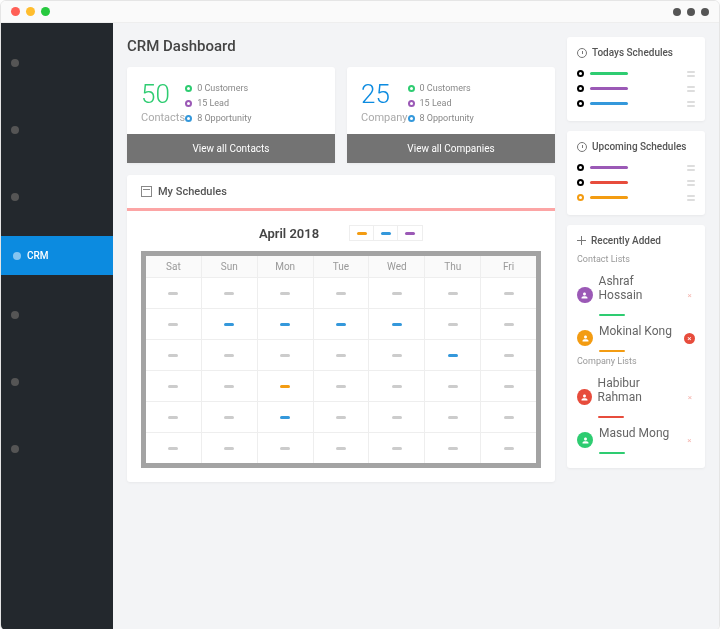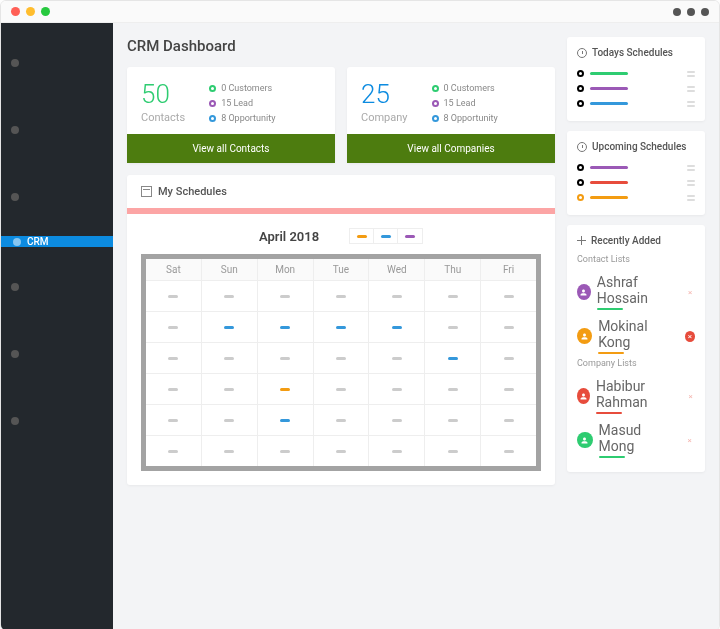--- a/index.html
+++ b/index.html
@@ -17,48 +17,48 @@
 .wp-icon{width:12px;height:12px;border:1px solid #ccc;border-radius:50%;display:inline-block}
 .eye-icon{width:12px;height:12px;border:1px solid #ccc;border-radius:50%;display:inline-block;margin-left:4px}
 
 .sidebar{width:112px;background:#23282d;color:#9ea3a8;font-size:10px;padding-top:0}
 .sb-group{padding:6px 0}
 .sb-ph{display:flex;align-items:center;gap:6px;padding:5px 10px}
 .sb-ph .c{width:8px;height:8px;border-radius:50%;background:#555}
 .sb-ph .l{height:3px;border-radius:2px;background:#555;flex:0 0 22px}
 .sb-ph .l2{height:3px;border-radius:2px;background:#555;flex:0 0 32px}
 .sb-ph .col{display:flex;flex-direction:column;gap:3px}
-.sb-item{padding:0 12px;cursor:pointer}
+.sb-item{padding:14px 12px;cursor:pointer}
 .sb-item.active{background:#0c8be0;color:#fff;font-weight:500;display:flex;align-items:center;gap:6px}
 .sb-item.active::before{content:"";width:8px;height:8px;border-radius:50%;background:rgba(255,255,255,0.5)}
 .sb-sub{background:#32373c;padding:4px 0}
 .sb-sub .itm{padding:6px 12px;font-size:9px;cursor:pointer}
 .sb-sub .itm.on{color:#fff}
 
 .main{flex:1;display:flex;flex-direction:column;overflow:hidden}
 .content{flex:1;padding:14px 14px 0;display:flex;gap:12px;overflow:hidden}
 .left-col{flex:1;min-width:0}
 .right-col{width:138px;display:flex;flex-direction:column;gap:10px}
 
 h1{font-size:15px;font-weight:500;color:#444;margin-bottom:12px}
 
 .stats-row{display:flex;gap:12px;margin-bottom:12px}
 .stat-card{flex:1;background:#fff;border-radius:3px;box-shadow:0 1px 3px rgba(0,0,0,0.05)}
-.stat-body{padding:14px 14px 10px;display:flex;gap:24px;align-items:flex-start}
+.stat-body{padding:14px 14px 10px;display:flex;gap:0;align-items:flex-start}
 .stat-num{font-size:26px;font-weight:300;color:#2ecc71;line-height:1}
 .stat-num.blue{color:#0c8be0}
 .stat-label{font-size:11px;color:#aaa;margin-top:4px}
 .stat-meta{font-size:9px;color:#888;display:flex;flex-direction:column;gap:5px;padding-top:2px}
 .stat-meta div{display:flex;align-items:center;gap:5px}
 .bullet{width:7px;height:7px;border-radius:50%;border:2px solid}
 .bullet.g{border-color:#2ecc71}.bullet.p{border-color:#9b59b6}.bullet.b{border-color:#3498db}
-.stat-cta{background:#4d7c0f;color:#fff;text-align:center;font-size:10px;padding:9px;cursor:pointer}
+.stat-cta{background:#737373;color:#fff;text-align:center;font-size:10px;padding:9px;cursor:pointer}
 
 .sched-card{background:#fff;border-radius:3px;box-shadow:0 1px 3px rgba(0,0,0,0.05)}
-.sched-hdr{padding:10px 14px;border-bottom:6px solid #fca5a5;font-size:11px;font-weight:500;color:#555;display:flex;align-items:center;gap:6px}
+.sched-hdr{padding:10px 14px;border-bottom:3px solid #fca5a5;font-size:11px;font-weight:500;color:#555;display:flex;align-items:center;gap:6px}
 .cal-icon{width:11px;height:11px;border:1px solid #888;display:inline-block;position:relative}
 .cal-icon::before{content:"";position:absolute;top:2px;left:1px;right:1px;height:1px;background:#888}
 .sched-body{padding:14px}
 .month-row{display:flex;align-items:center;justify-content:center;gap:30px;margin-bottom:10px}
 .month-title{font-size:13px;font-weight:600;color:#444}
 .legend{display:flex;gap:0;border:1px solid #eee}
 .legend span{width:24px;height:14px;display:flex;align-items:center;justify-content:center;border-right:1px solid #eee}
 .legend span:last-child{border-right:none}
 .legend i{width:10px;height:3px;border-radius:2px;display:block}
 .lg-o{background:#f39c12}.lg-b{background:#3498db}.lg-p{background:#9b59b6}
@@ -91,21 +91,21 @@
 .c-p{border-color:#9b59b6}.l-p{background:#9b59b6}
 .c-b{border-color:#3498db}.l-b{background:#3498db}
 .c-o{border-color:#e74c3c}.l-o{background:#e74c3c}
 .l-y{background:#f39c12}
 
 .sub-title{font-size:9px;color:#999;margin:0 0 6px}
 .person{display:flex;align-items:center;gap:6px;padding:4px 0}
 .avatar{width:16px;height:16px;border-radius:50%;display:flex;align-items:center;justify-content:center}
 .avatar svg{width:9px;height:9px;fill:#fff}
 .av-p{background:#9b59b6}.av-o{background:#f39c12}.av-r{background:#e74c3c}.av-gr{background:#2ecc71}
-.pname{font-size:14px;color:#666;display:flex;flex-direction:column;gap:2px}
+.pname{font-size:12px;color:#666;display:flex;flex-direction:column;gap:12px}
 .pline{width:26px;height:2px;border-radius:1px}
 .del{margin-left:auto;width:11px;height:11px;border-radius:50%;display:flex;align-items:center;justify-content:center;font-size:8px;color:#e74c3c;cursor:pointer}
 .del.solid{background:#e74c3c;color:#fff}
 .del.ghost{color:#f5b7b1}
 </style>
 </head>
 <body>
 
 <div class="browser-frame">
   <div class="title-bar">

